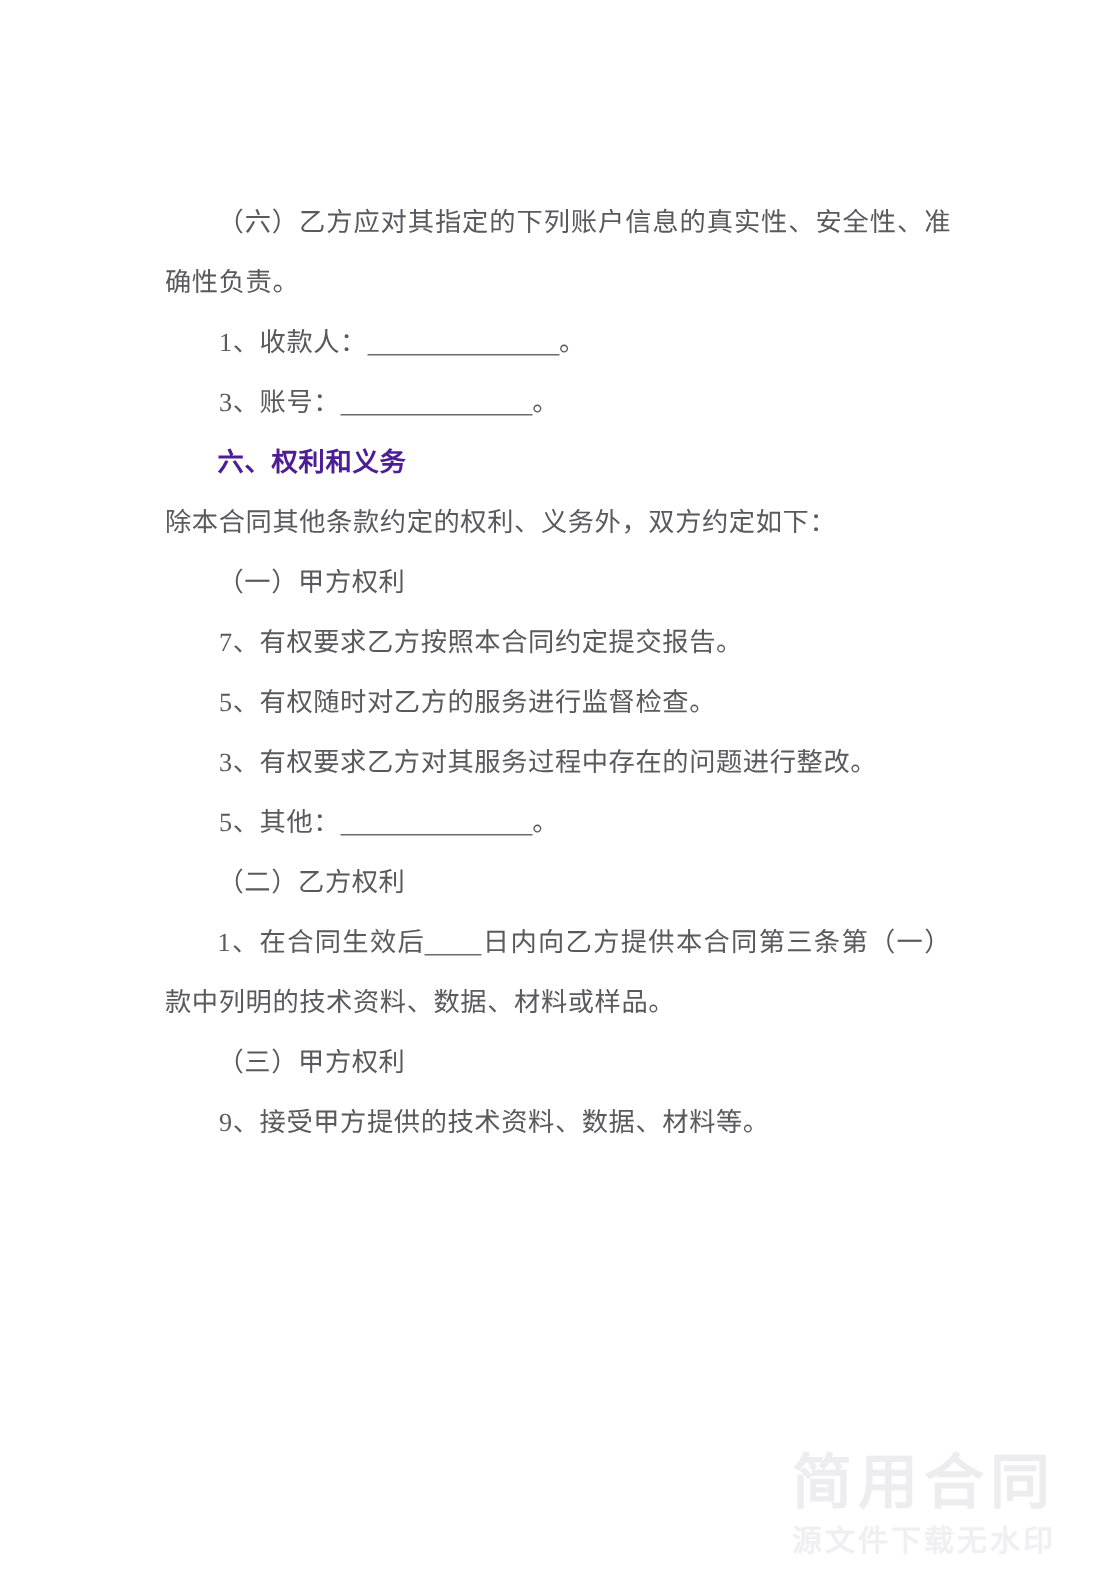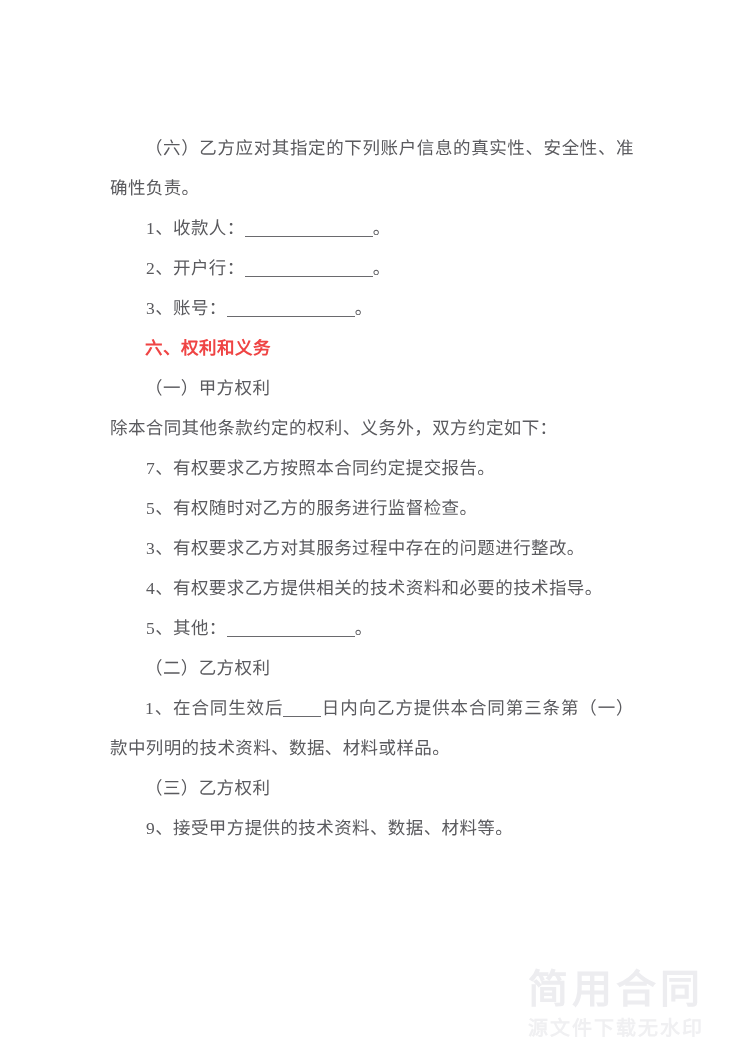--- a/index.html
+++ b/index.html
@@ -72,21 +72,21 @@
     text-indent: 0;
   }
   .para.item {
     text-indent: 36px;
   }
   .heading {
     font-size: 17.5px;
     line-height: 40px;
     margin: 0;
     font-weight: 700;
-    color: #ef4444;
+    color: #4c1d95;
     text-indent: 35px;
     letter-spacing: 0.5px;
     font-family: "Liberation Sans", "DejaVu Sans", sans-serif;
   }
 
   
   .blank {
     display: inline-block;
     border-bottom: 1.4px solid #6a6a6e;
     vertical-align: -3px;
@@ -95,33 +95,31 @@
   .blank.short { width: 38px;  }
 </style>
 </head>
 <body>
 
 <div class="page">
 
   <div class="content">
       <p class="para indent">（六）乙方应对其指定的下列账户信息的真实性、安全性、准确性负责。</p>
       <p class="para item"><span>1、收款人：</span><span class="blank long"></span><span>。</span></p>
-      <p class="para item"><span>2、开户行：</span><span class="blank long"></span><span>。</span></p>
       <p class="para item"><span>3、账号：</span><span class="blank long"></span><span>。</span></p>
       <div class="heading">六、权利和义务</div>
+      <p class="para flush">除本合同其他条款约定的权利、义务外，双方约定如下：</p>
       <p class="para indent">（一）甲方权利</p>
-      <p class="para flush">除本合同其他条款约定的权利、义务外，双方约定如下：</p>
       <p class="para item">7、有权要求乙方按照本合同约定提交报告。</p>
       <p class="para item">5、有权随时对乙方的服务进行监督检查。</p>
       <p class="para item">3、有权要求乙方对其服务过程中存在的问题进行整改。</p>
-      <p class="para item">4、有权要求乙方提供相关的技术资料和必要的技术指导。</p>
       <p class="para item"><span>5、其他：</span><span class="blank long"></span><span>。</span></p>
       <p class="para indent">（二）乙方权利</p>
       <p class="para indent"><span>1、在合同生效后</span><span class="blank short"></span><span>日内向乙方提供本合同第三条第（一）款中列明的技术资料、数据、材料或样品。</span></p>
-      <p class="para indent">（三）乙方权利</p>
+      <p class="para indent">（三）甲方权利</p>
       <p class="para item">9、接受甲方提供的技术资料、数据、材料等。</p>
     </div>
 
   <div class="watermark">
     <span class="watermark-title">简用合同</span>
     <span class="watermark-sub">源文件下载无水印</span>
   </div>
 
 </div>
 

